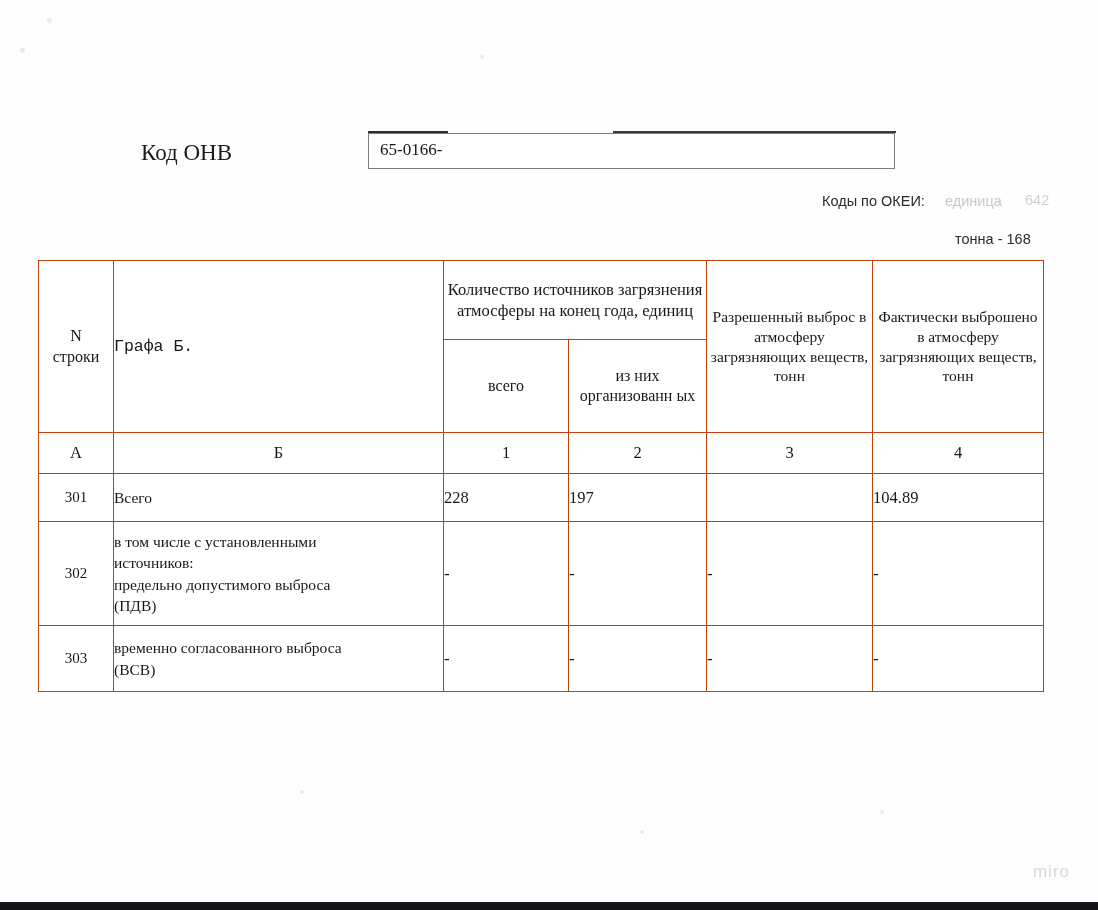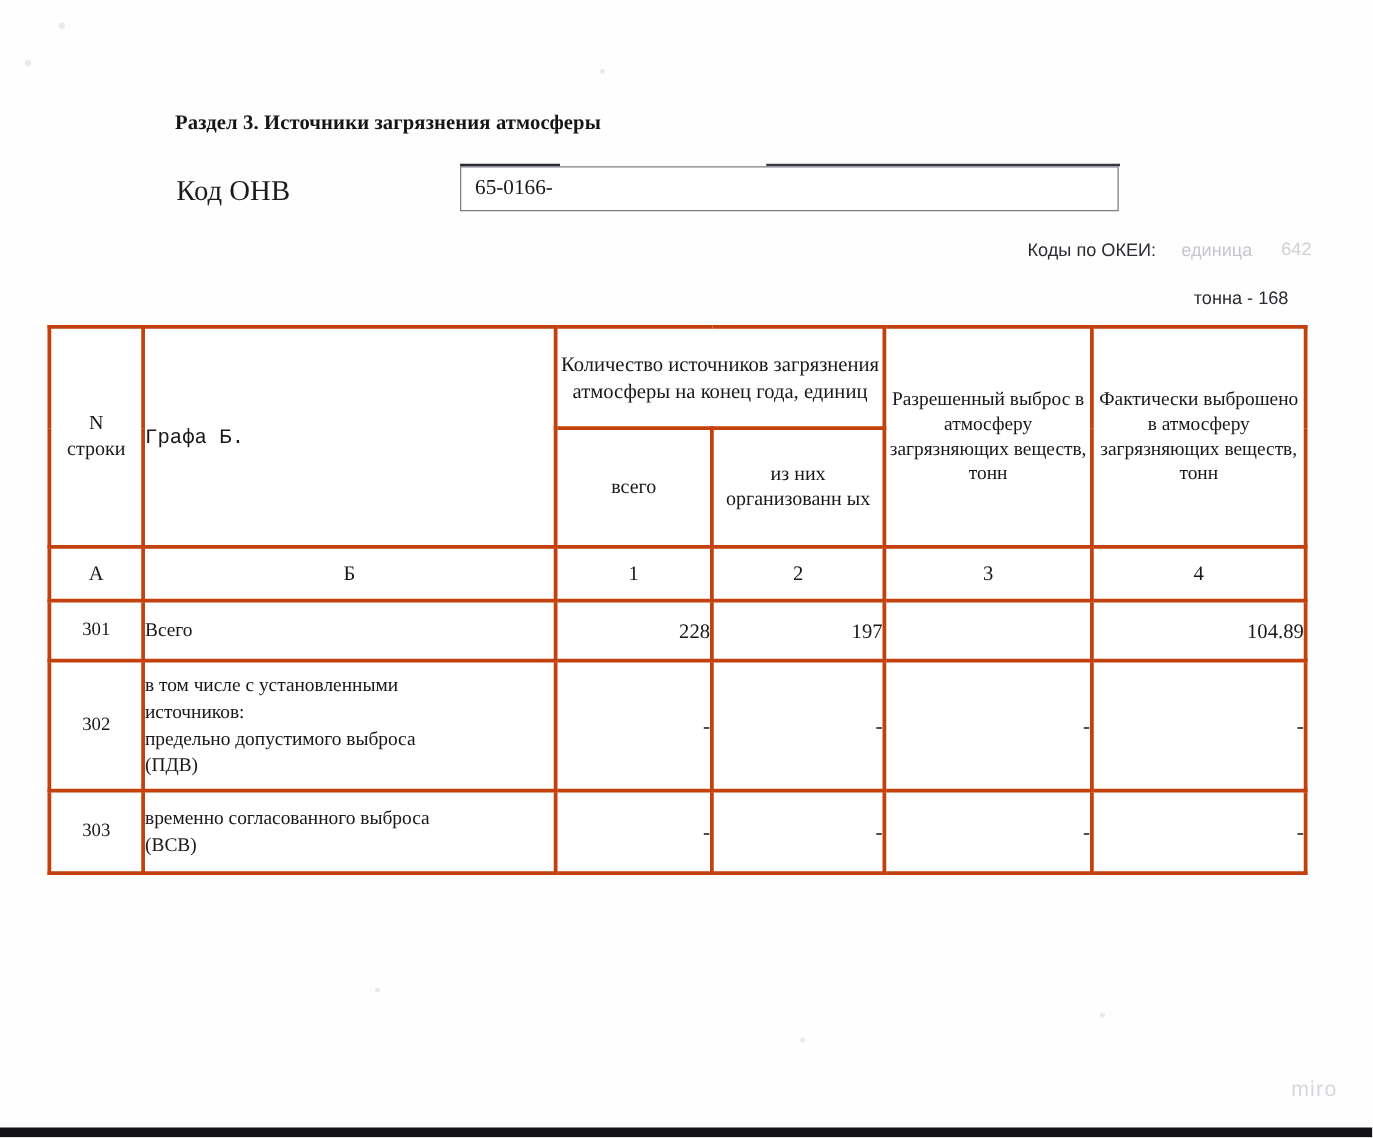--- a/index.html
+++ b/index.html
@@ -121,21 +121,21 @@
   #sheet-table {
     position: absolute;
     left: 38px;
     top: 260px;
     width: 1005px;
     border-collapse: collapse;
     table-layout: fixed;
     background: #ffffff;
   }
   #sheet-table td, #sheet-table th {
-    border: 3px solid #c2410c;
+    border: 1px solid #c2410c;
     padding: 0;
     font-weight: normal;
     vertical-align: middle;
     color: #18181c;
   }
   .h-cell {
     text-align: center;
     font-size: 16px;
     line-height: 1.28;
     padding: 6px 4px;
@@ -159,21 +159,21 @@
     font-size: 15px;
   }
   .label-cell {
     text-align: left;
     padding: 7px 10px 7px 10px;
     font-size: 15.5px;
     line-height: 1.36;
     vertical-align: middle;
   }
   .val {
-    text-align: right;
+    text-align: left;
     font-size: 16.5px;
   }
   .val.dash { font-size: 17px; }
 
   
   .watermark {
     position: absolute;
     right: 28px;
     bottom: 28px;
     font-family: Liberation Sans, sans-serif;
@@ -197,21 +197,20 @@
 
 <div id="page">
 
   <div class="speck" style="left:47px;top:18px;width:5px;height:5px;"></div>
   <div class="speck" style="left:20px;top:48px;width:5px;height:5px;"></div>
   <div class="speck" style="left:300px;top:790px;width:4px;height:4px;"></div>
   <div class="speck" style="left:640px;top:830px;width:4px;height:4px;"></div>
   <div class="speck" style="left:880px;top:810px;width:4px;height:4px;"></div>
   <div class="speck" style="left:480px;top:55px;width:4px;height:4px;"></div>
 
-  <div class="section-title">Раздел 3. Источники загрязнения атмосферы</div>
 
   <div class="code-label">Код ОНВ</div>
   <div class="stroke-a"></div>
   <div class="stroke-b"></div>
   <div class="code-box"></div>
   <div class="code-value">65-0166-</div>
 
   <div class="okei-line okei-main">Коды по ОКЕИ:</div>
   <div class="okei-faded-unit">единица</div>
   <div class="okei-faded-num">642</div>

